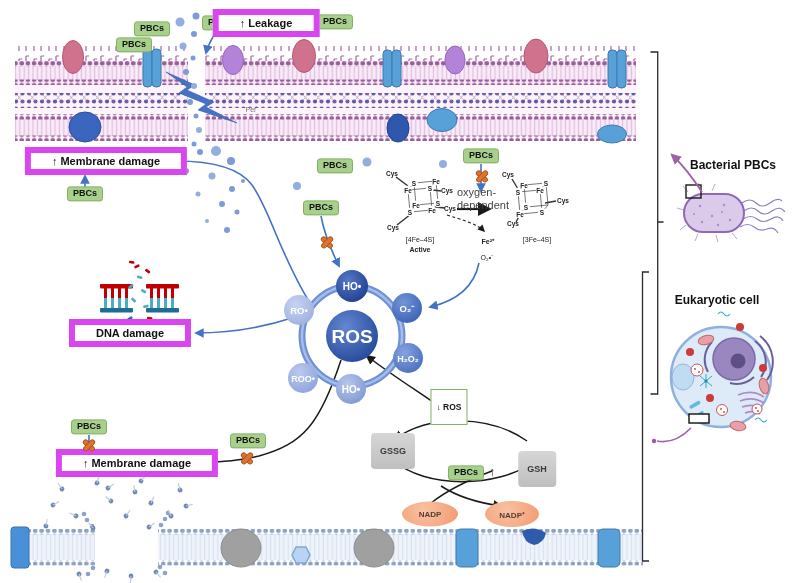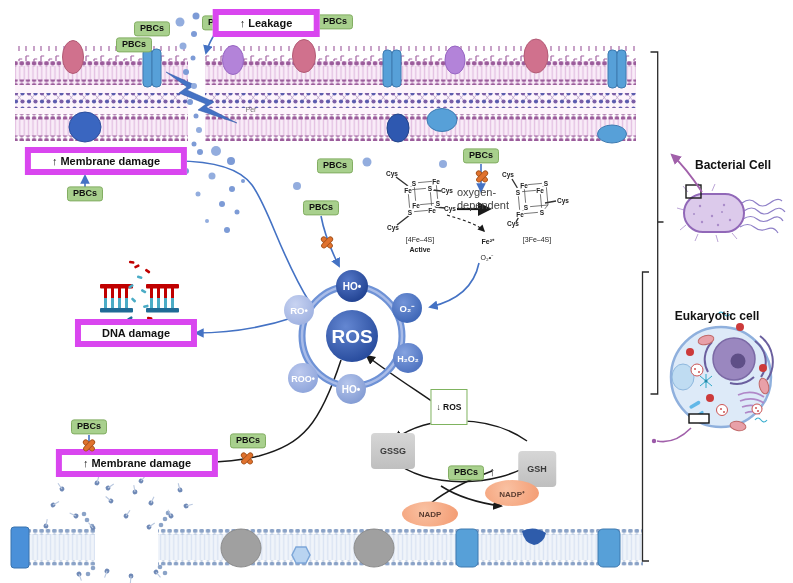--- a/index.html
+++ b/index.html
@@ -447,40 +447,40 @@
 <div class="lbl badge" style="left:321px;top:208px">PBCs</div>
 <div class="lbl badge" style="left:481px;top:156px">PBCs</div>
 <div class="lbl badge" style="left:85px;top:194px">PBCs</div>
 <div class="lbl badge" style="left:89px;top:427px">PBCs</div>
 <div class="lbl badge" style="left:248px;top:441px">PBCs</div>
 <div class="lbl badge" style="left:466px;top:473px">PBCs</div>
 <div class="lbl uparrow" style="left:492px;top:472px">↑</div>
 
 <div class="lbl redbox" style="left:266px;top:23px">↑ Leakage</div>
 <div class="lbl redbox" style="left:106px;top:161px">↑ Membrane damage</div>
-<div class="lbl redbox" style="left:136px;top:333px">DNA damage</div>
+<div class="lbl redbox" style="left:130px;top:333px">DNA damage</div>
 <div class="lbl redbox" style="left:137px;top:463px">↑ Membrane damage</div>
 <div class="lbl greenbox" style="left:449px;top:407px">↓ ROS</div>
 
 <div class="lbl graybox" style="left:393px;top:451px">GSSG</div>
 <div class="lbl graybox" style="left:537px;top:469px">GSH</div>
 <div class="lbl pill" style="left:430px;top:514px;width:56px;height:25px">NADP</div>
-<div class="lbl pill" style="left:512px;top:493px;width:54px;height:26px">NADP⁺</div>
+<div class="lbl pill" style="left:512px;top:514px;width:54px;height:26px">NADP⁺</div>
 
 <div class="lbl" style="left:483px;top:199px;font-size:11px;color:#444;line-height:1.15">
   <span style="display:block">oxygen-</span>
   <span style="display:block">dependent</span>
 </div>
 <div class="lbl tiny" style="left:488px;top:241px;font-weight:bold">Fe²⁺</div>
 <div class="lbl tiny" style="left:487px;top:257px">O₂•⁻</div>
 <div class="lbl tiny" style="left:420px;top:239px">[4Fe–4S]</div>
 <div class="lbl tiny" style="left:420px;top:249px;font-weight:bold">Active</div>
 <div class="lbl tiny" style="left:537px;top:239px">[3Fe–4S]</div>
 
-<div class="lbl celltitle" style="left:733px;top:165px">Bacterial Cell</div>
-<div class="lbl celltitle" style="left:717px;top:316px">Eukaryotic cell</div>
+<div class="lbl celltitle" style="left:733px;top:165px">Bacterial PBCs</div>
+<div class="lbl celltitle" style="left:717px;top:300px">Eukaryotic cell</div>
 
 <div class="xmark" style="left:482px;top:176px"></div>
 <div class="xmark" style="left:327px;top:242px"></div>
 <div class="xmark" style="left:89px;top:445px"></div>
 <div class="xmark" style="left:247px;top:458px"></div>
 
 </div>
 
 </body></html>

